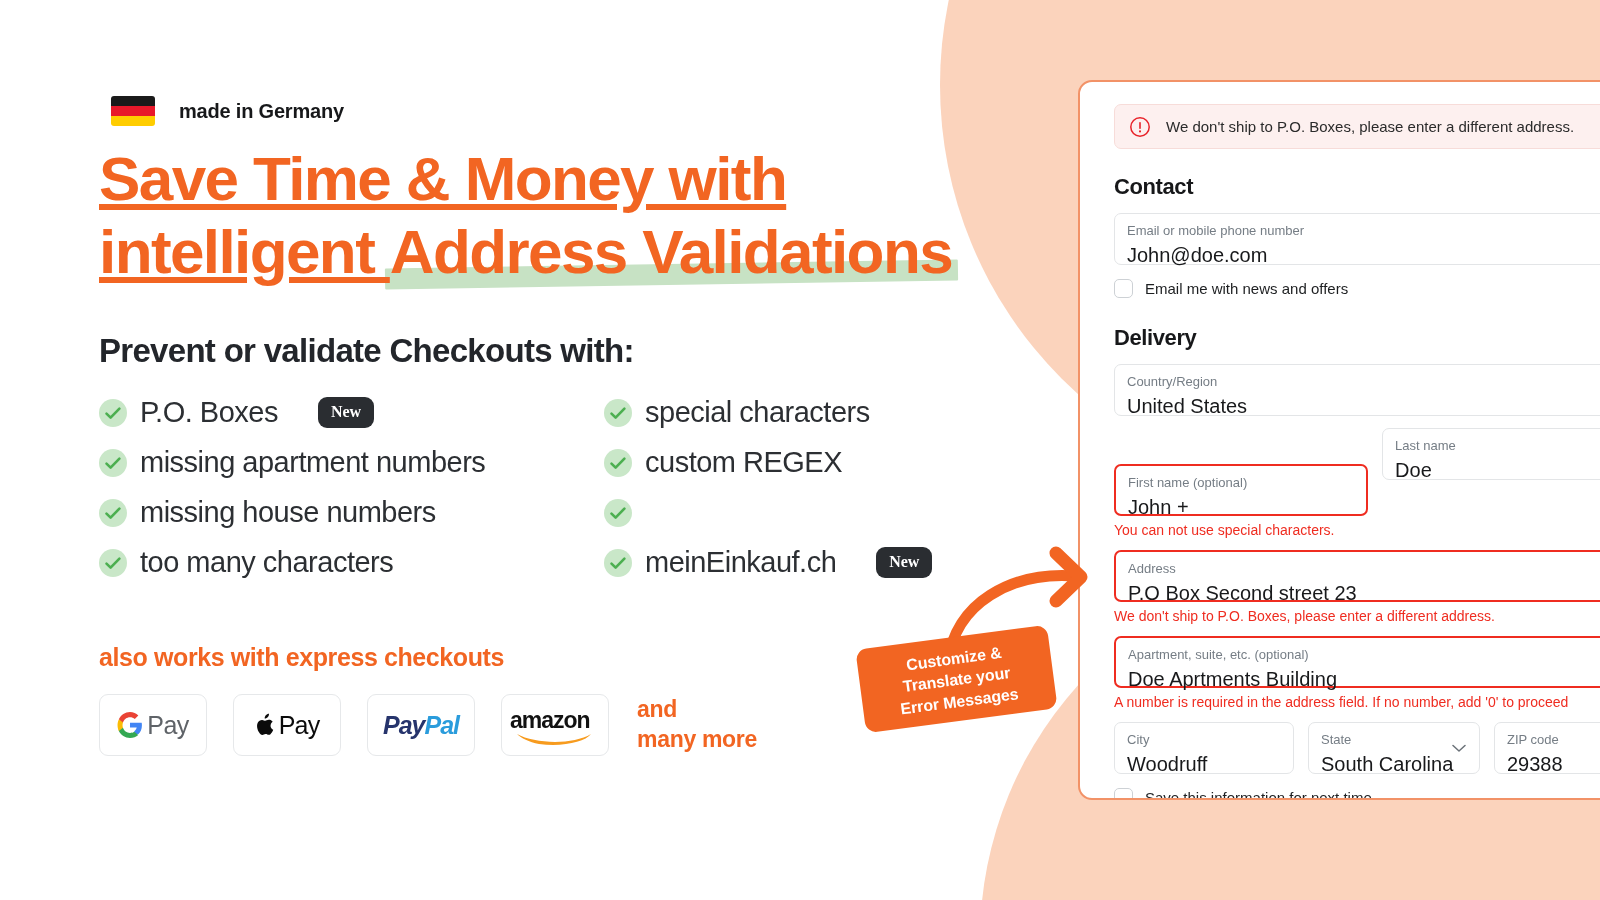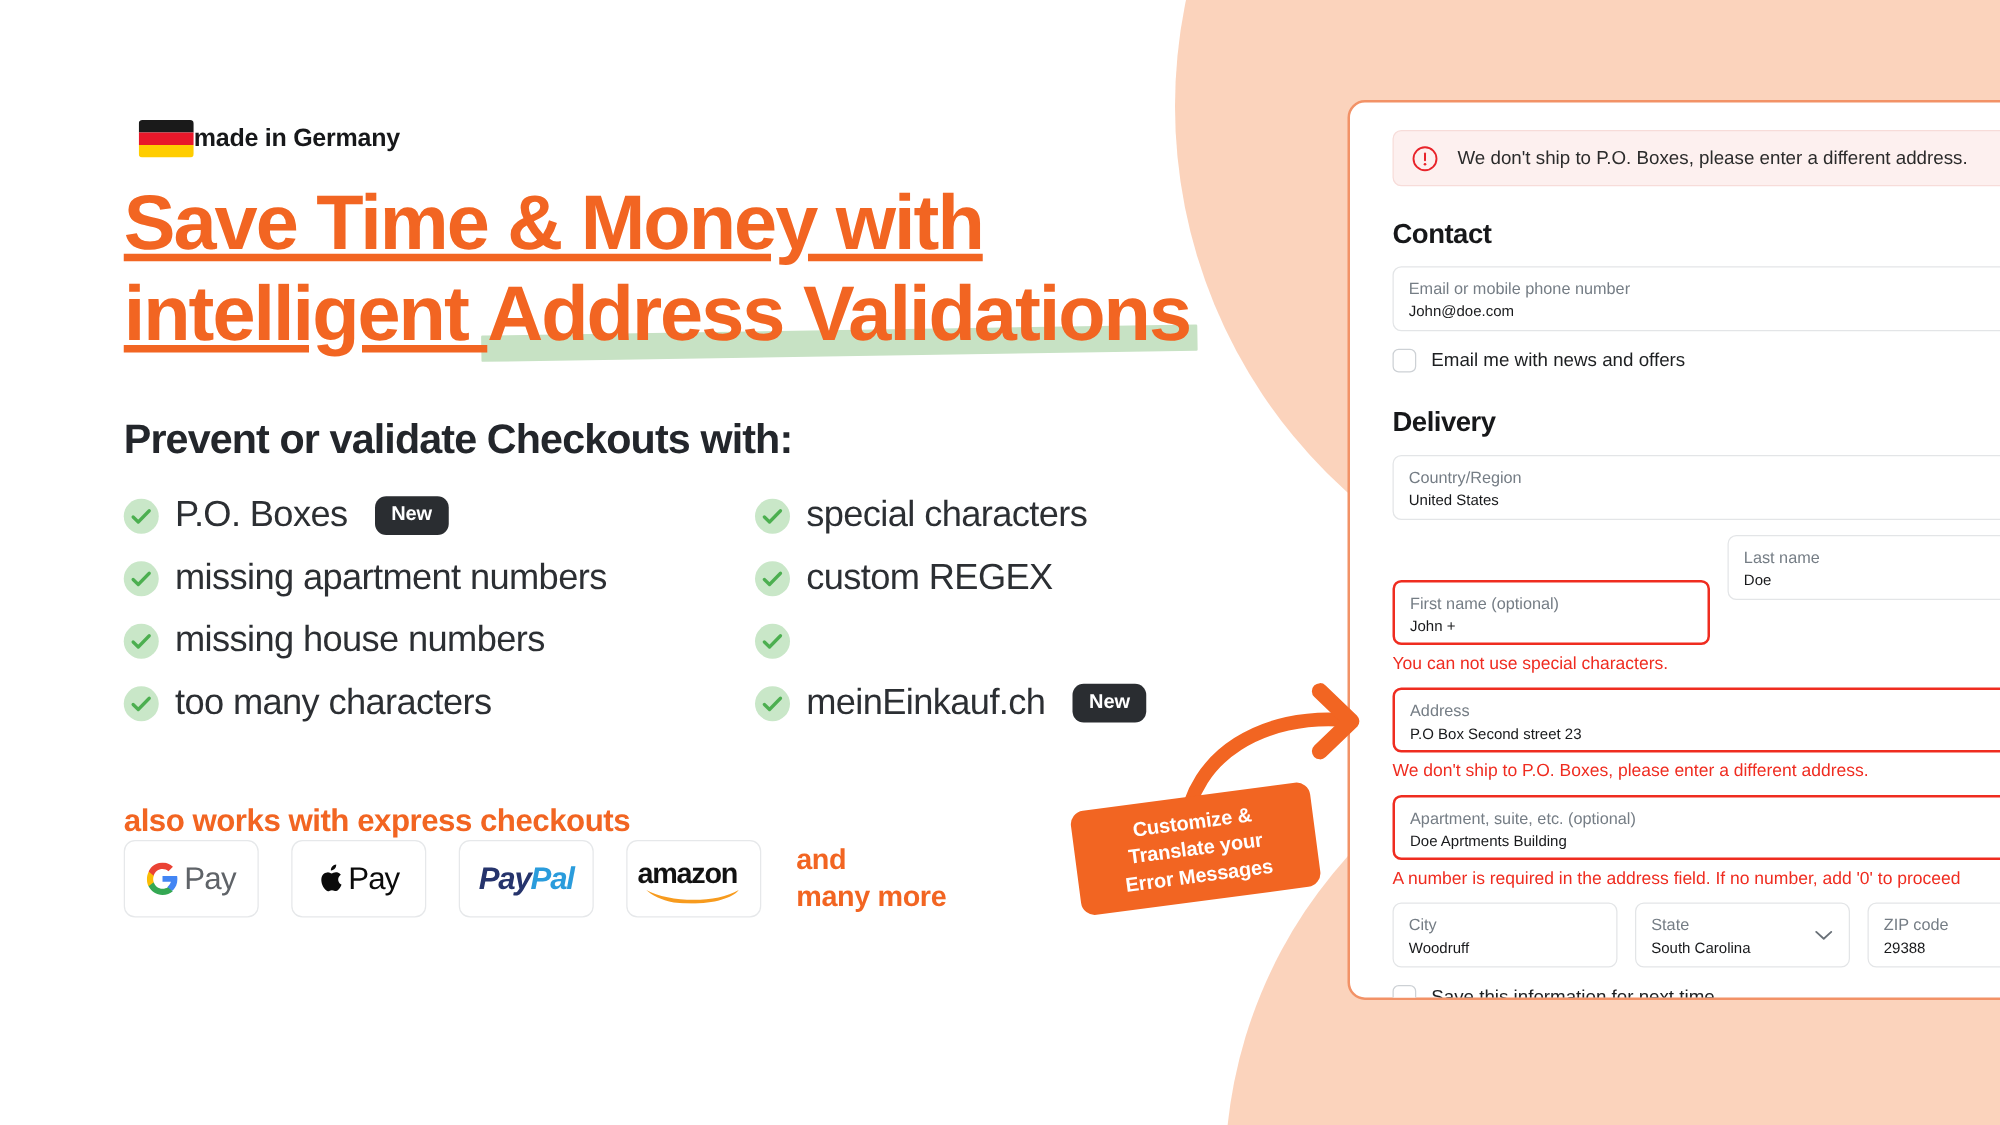--- a/index.html
+++ b/index.html
@@ -40,21 +40,21 @@
     position: absolute;
     left: 99px;
     top: 95px;
     width: 960px;
     z-index: 5;
   }
 
   .made-in {
     display: flex;
     align-items: center;
-    gap: 0;
+    gap: 24px;
     height: 32px;
     padding-left: 12px;
   }
   .flag-icon {
     width: 44px;
     height: 30px;
     position: relative;
     display: inline-block;
     border-radius: 3px;
     overflow: hidden;
@@ -139,34 +139,36 @@
     letter-spacing: -0.5px;
     white-space: nowrap;
   }
   .badge-new {
     background: #2a2d31;
     color: #ffffff;
     font-size: 16px;
     font-weight: bold;
     border-radius: 9px;
     padding: 6px 13px 7px;
-    margin-left: 9px;
+    margin-left: 27px;
     letter-spacing: -0.1px;
     flex: none;
+    font-family: Liberation Serif, serif;
   }
 
   .express-title {
     margin-top: 62px;
     font-size: 25px;
     font-weight: bold;
     color: #f26522;
     letter-spacing: -0.4px;
   }
 
   .pay-row {
+    margin-top: 22px;
     display: flex;
     align-items: center;
     gap: 26px;
   }
   .pay-card {
     width: 108px;
     height: 62px;
     background: #ffffff;
     border: 1px solid #e6e8ea;
     border-radius: 9px;
@@ -266,21 +268,21 @@
   .field {
     border: 1px solid #e3e5e7;
     border-radius: 7px;
     height: 52px;
     padding: 7px 12px 0;
     background: #fff;
     position: relative;
   }
   .field.error { border: 2px solid #ef2c20; }
   .field-label { font-size: 13px; color: #757d85; line-height: 1.5; }
-  .field-value { font-size: 12px; color: #18191b; line-height: 1.45; }
+  .field-value { font-size: 20px; color: #18191b; line-height: 1.45; }
   .field-chevron { position: absolute; right: 13px; top: 21px; }
 
   .row { display: flex; gap: 14px; }
   .f-email { width: 500px; margin-top: 13px; }
   .f-country { width: 500px; margin-top: 13px; }
   .f-first { width: 279px; margin-top: 36px; }
   .f-last { width: 279px; }
   .f-address { width: 500px; }
   .f-apt { width: 500px; }
   .f-city { width: 180px; }

